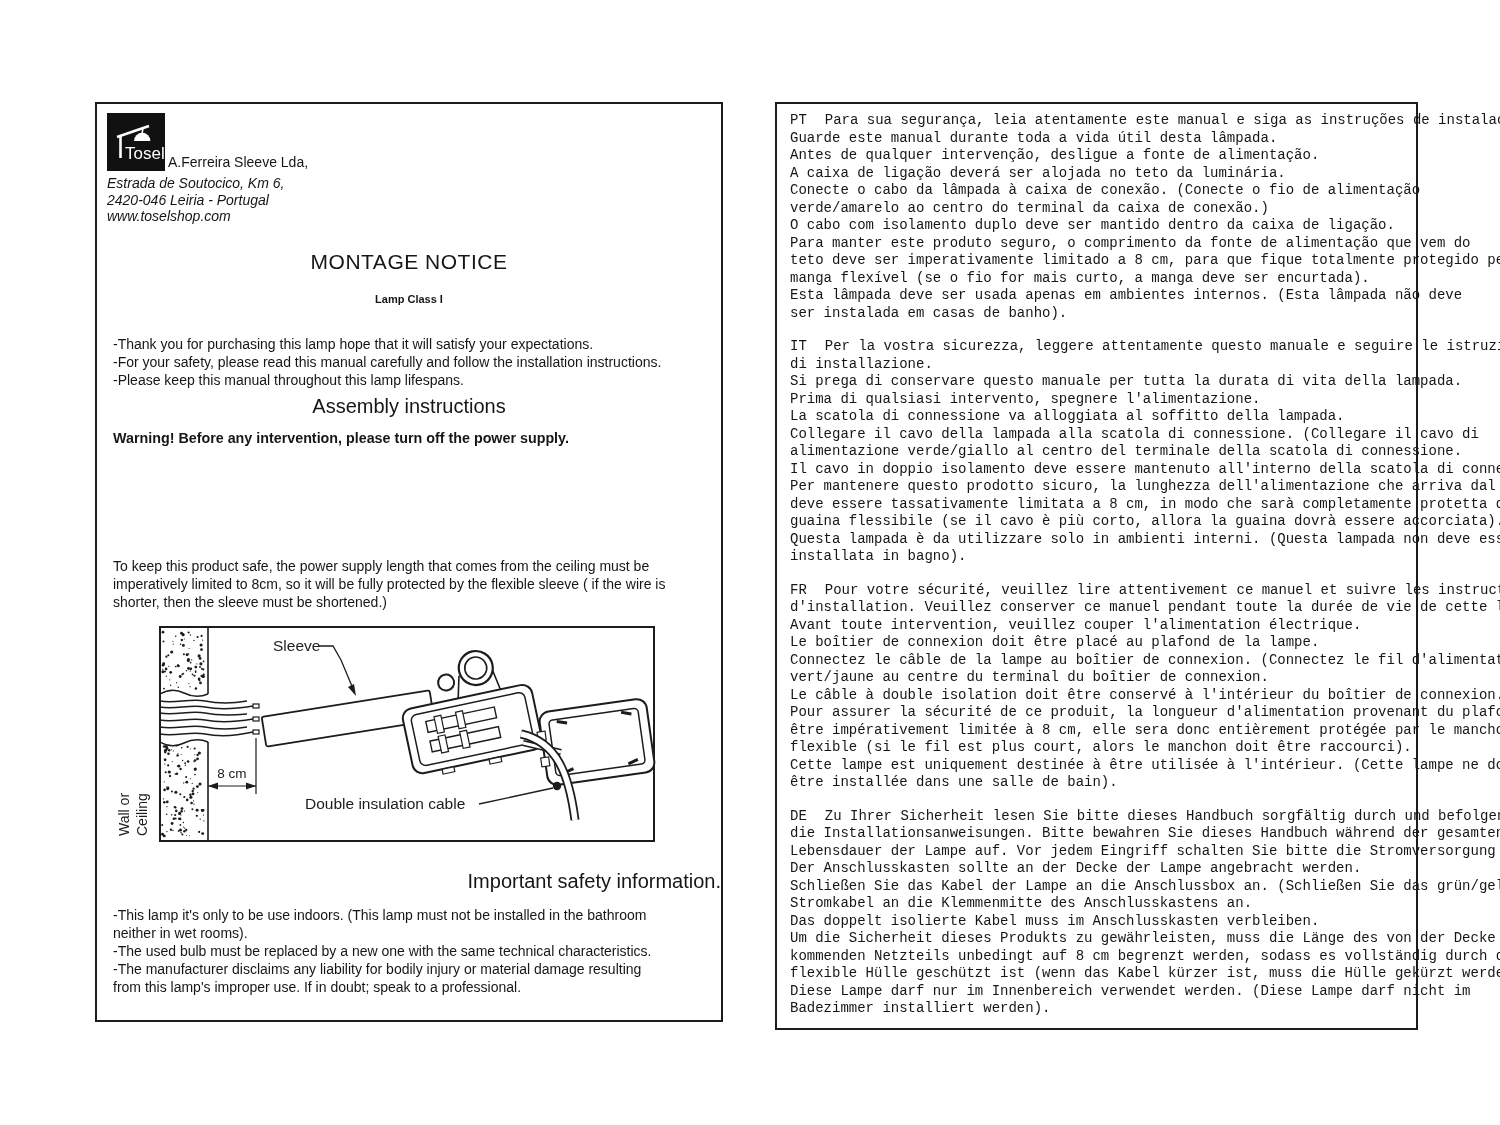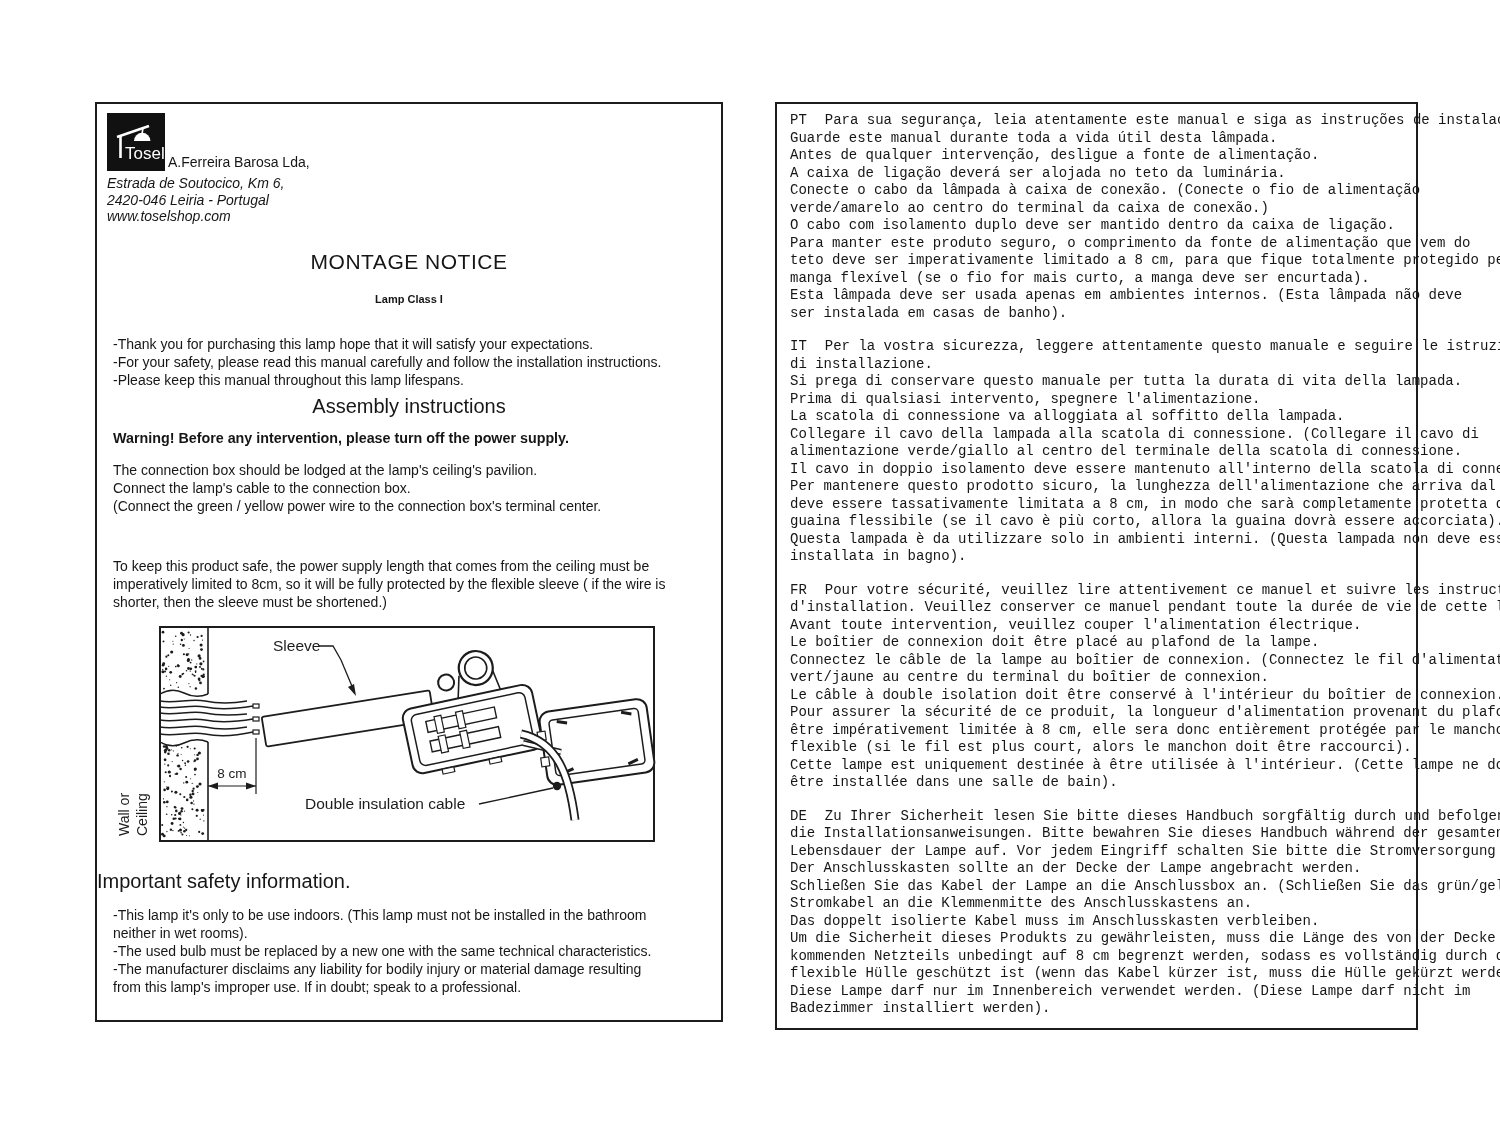--- a/index.html
+++ b/index.html
@@ -19,21 +19,21 @@
   .address  { left:10px; top:71px; font-size:14px; line-height:16.5px;font-style:italic; }
   .title    { left:0; top:146px; width:100%; text-align:center; font-size:21px; letter-spacing:.5px; }
   .subtitle { left:0; top:189px; width:100%; text-align:center; font-size:11px; font-weight:bold; }
   .intro    { left:16px; top:231px; font-size:14px; line-height:18px; }
   .h2-assembly { left:0; top:291px; width:100%; text-align:center; font-size:20px; }
   .warn1    { left:16px; top:326px; font-size:14.3px; font-weight:bold; }
   .para1    { left:16px; top:357px; font-size:14px; line-height:18px; }
   .warn2    { left:16px; top:422px; font-size:14.3px; font-weight:bold; }
   .para2    { left:16px; top:453px; font-size:14px; line-height:18px; }
   .diagram  { left:8px;  top:520px; width:560px; height:224px; }
-  .h2-safety { left:0; top:766px; width:100%; text-align:left; font-size:20px; }
+  .h2-safety { left:0; top:766px; width:100%; text-align:right; font-size:20px; }
   .safety   { left:16px; top:802px; font-size:14px; line-height:18px; }
 
   
   .sec { margin-bottom:16px; font-size:14px; line-height:17.5px; }
   .lang { margin-right:18px; }
   .sec .body { white-space:pre; }
 
   
   .ln  { stroke:#1c1c1c; fill:none; }
   .fw  { fill:#ffffff; stroke:#1c1c1c; }
@@ -50,37 +50,34 @@
       <svg width="58" height="58" viewBox="0 0 58 58">
         <rect x="0" y="0" width="58" height="58" fill="#111111"></rect>
         <line x1="10" y1="24" x2="42" y2="13" stroke="#ffffff" stroke-width="2.4"></line>
         <line x1="13.5" y1="23" x2="13.5" y2="45" stroke="#ffffff" stroke-width="2.6"></line>
         <line x1="36" y1="15" x2="35" y2="21" stroke="#ffffff" stroke-width="1.6"></line>
         <path d="M27,28 a8.2,8.2 0 0 1 16.4,0 z" fill="#ffffff"></path>
         <text x="18" y="46" font-size="17" fill="#ffffff" font-family="Liberation Sans, DejaVu Sans, sans-serif">Tosel</text>
       </svg>
     </div>
 
-    <div class="abs company">A.Ferreira Barosa Lda,</div>
+    <div class="abs company">A.Ferreira Sleeve Lda,</div>
     <div class="abs address pre">Estrada de Soutocico, Km 6,
 2420-046 Leiria - Portugal
 www.toselshop.com</div>
 
     <div class="abs title">MONTAGE NOTICE</div>
     <div class="abs subtitle">Lamp Class I</div>
 
     <div class="abs intro pre">-Thank you for purchasing this lamp hope that it will satisfy your expectations.
 -For your safety, please read this manual carefully and follow the installation instructions.
 -Please keep this manual throughout this lamp lifespans.</div>
 
     <div class="abs h2-assembly">Assembly instructions</div>
     <div class="abs warn1">Warning! Before any intervention, please turn off the power supply.</div>
-    <div class="abs para1 pre">The connection box should be lodged at the lamp's ceiling's pavilion.
-Connect the lamp's cable to the connection box.
-(Connect the green / yellow power wire to the connection box's terminal center.</div>
     <div class="abs para2 pre">To keep this product safe, the power supply length that comes from the ceiling must be
 imperatively limited to 8cm, so it will be fully protected by the flexible sleeve ( if the wire is
 shorter, then the sleeve must be shortened.)</div>
 
     <div class="abs diagram">
       <svg width="560" height="224" viewBox="0 0 560 224">
 
         <rect x="55" y="3" width="494" height="214" class="fw" stroke-width="2" fill="#ffffff"></rect>
 
         <g id="wall-dots">

